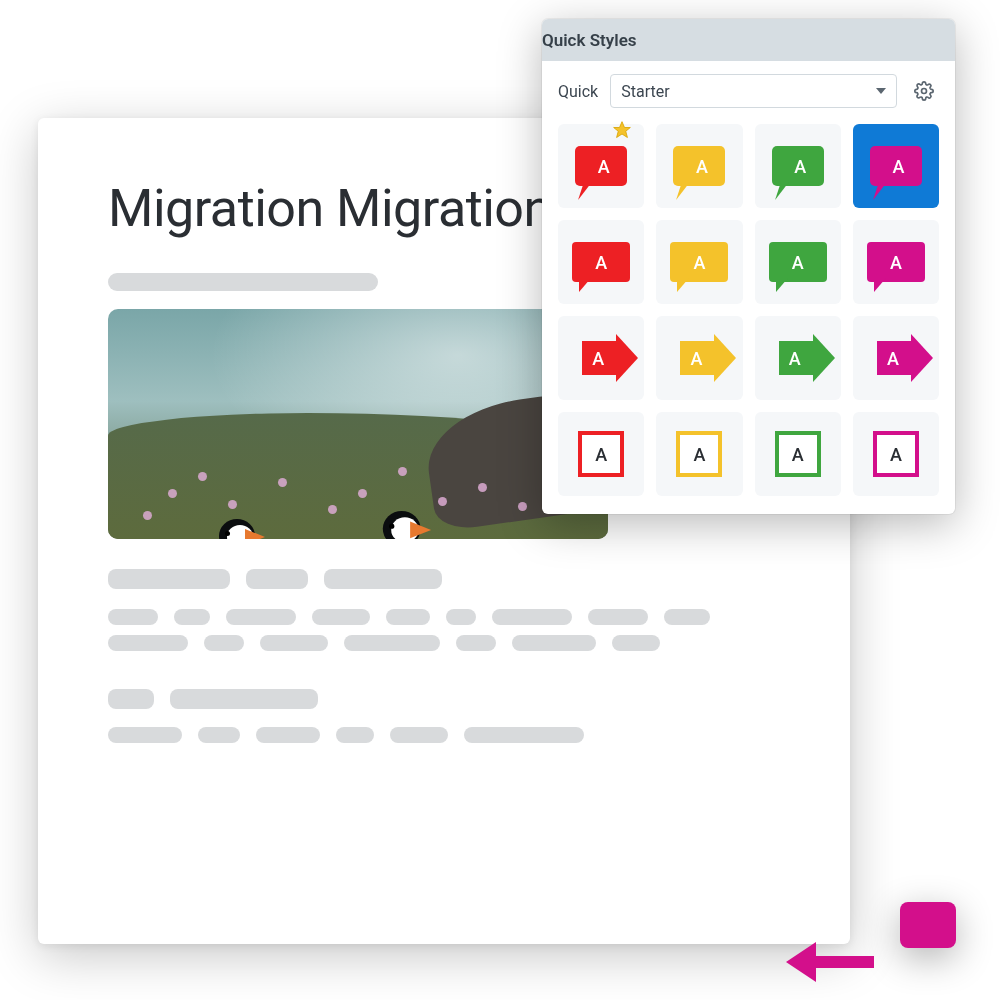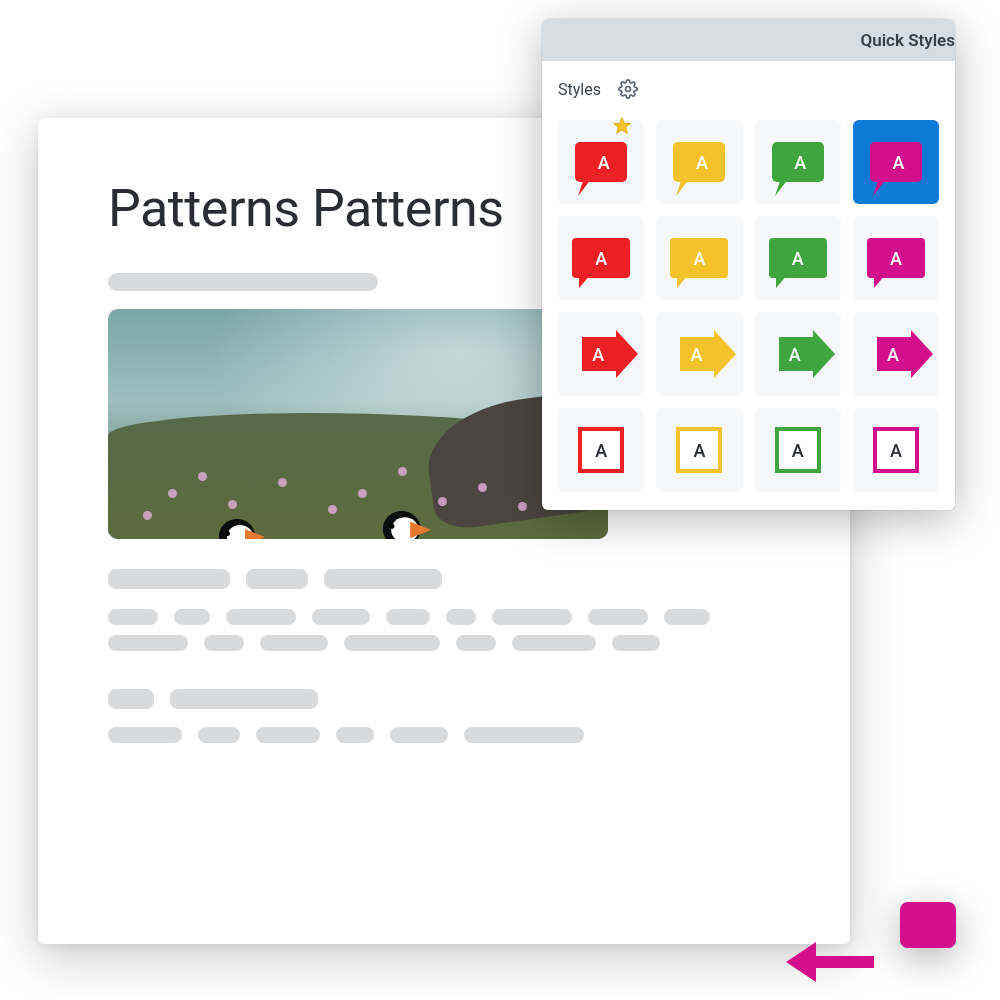--- a/index.html
+++ b/index.html
@@ -69,21 +69,21 @@
     position: absolute;
     left: 542px; top: 19px;
     width: 413px;
     background: #fff;
     border-radius: 6px;
     box-shadow: 0 10px 44px rgba(0,0,0,0.28), 0 0 0 1px rgba(0,0,0,0.05);
     z-index: 10;
   }
   .panel-title {
     background: #d6dde2;
-    text-align: right;
+    text-align: left;
     font-weight: 600;
     color: #364049;
     font-size: 17px;
     padding: 11px 0;
     border-radius: 6px 6px 0 0;
   }
   .theme-row {
     display: flex;
     align-items: center;
     gap: 12px;
@@ -164,21 +164,21 @@
     left:-86px; top:54px;
     display:flex; align-items:center;
   }
   .anno-arrow .shaft { width:60px; height:12px; background:#d30f8b; }
   .anno-arrow .head { width:0; height:0; border-top:20px solid transparent; border-bottom:20px solid transparent; border-right:30px solid #d30f8b; position:absolute; left:-28px; }
 </style>
 </head>
 <body>
 
 <div class="document">
-  <h1 class="doc-title">Patterns Patterns</h1>
+  <h1 class="doc-title">Migration Migration</h1>
   <div class="ph-line" style="width:270px;"></div>
 
   <div class="hero">
     <div class="water"></div>
     <div class="ground"></div>
     <div class="rock"></div>
     <div class="flowers">
       <span style="left:12%;bottom:30%"></span>
         <span style="left:18%;bottom:42%"></span>
       <span style="left:24%;bottom:22%"></span>
@@ -248,21 +248,25 @@
     <div class="seg" style="width:64px"></div>
       <div class="seg" style="width:38px"></div>
     <div class="seg" style="width:58px"></div>
       <div class="seg" style="width:120px"></div>
   </div>
 </div>
 
 <div class="panel">
   <div class="panel-title">Quick Styles</div>
   <div class="theme-row">
-    <span class="theme-label">Styles</span>
+    <span class="theme-label">Quick</span>
+    <div class="theme-select">
+      <span>Starter</span>
+      <span class="caret"></span>
+    </div>
     <div class="gear-btn">
       <svg width="20" height="20" viewBox="0 0 24 24" fill="none" stroke="#5b6670" stroke-width="2">
         <circle cx="12" cy="12" r="3"></circle>
         <path d="M19.4 15a1.7 1.7 0 0 0 .34 1.87l.06.06a2 2 0 1 1-2.83 2.83l-.06-.06a1.7 1.7 0 0 0-1.87-.34 1.7 1.7 0 0 0-1 1.56V21a2 2 0 1 1-4 0v-.09a1.7 1.7 0 0 0-1.11-1.56 1.7 1.7 0 0 0-1.87.34l-.06.06a2 2 0 1 1-2.83-2.83l.06-.06a1.7 1.7 0 0 0 .34-1.87 1.7 1.7 0 0 0-1.56-1H3a2 2 0 1 1 0-4h.09a1.7 1.7 0 0 0 1.56-1.11 1.7 1.7 0 0 0-.34-1.87l-.06-.06a2 2 0 1 1 2.83-2.83l.06.06a1.7 1.7 0 0 0 1.87.34H9a1.7 1.7 0 0 0 1-1.56V3a2 2 0 1 1 4 0v.09a1.7 1.7 0 0 0 1 1.56 1.7 1.7 0 0 0 1.87-.34l.06-.06a2 2 0 1 1 2.83 2.83l-.06.06a1.7 1.7 0 0 0-.34 1.87V9a1.7 1.7 0 0 0 1.56 1H21a2 2 0 1 1 0 4h-.09a1.7 1.7 0 0 0-1.56 1z"></path>
       </svg>
     </div>
   </div>
   <div class="style-grid" id="style-grid">
       <div class="swatch">
         <div class="shape callout" style="color: rgb(237, 32, 36);">

